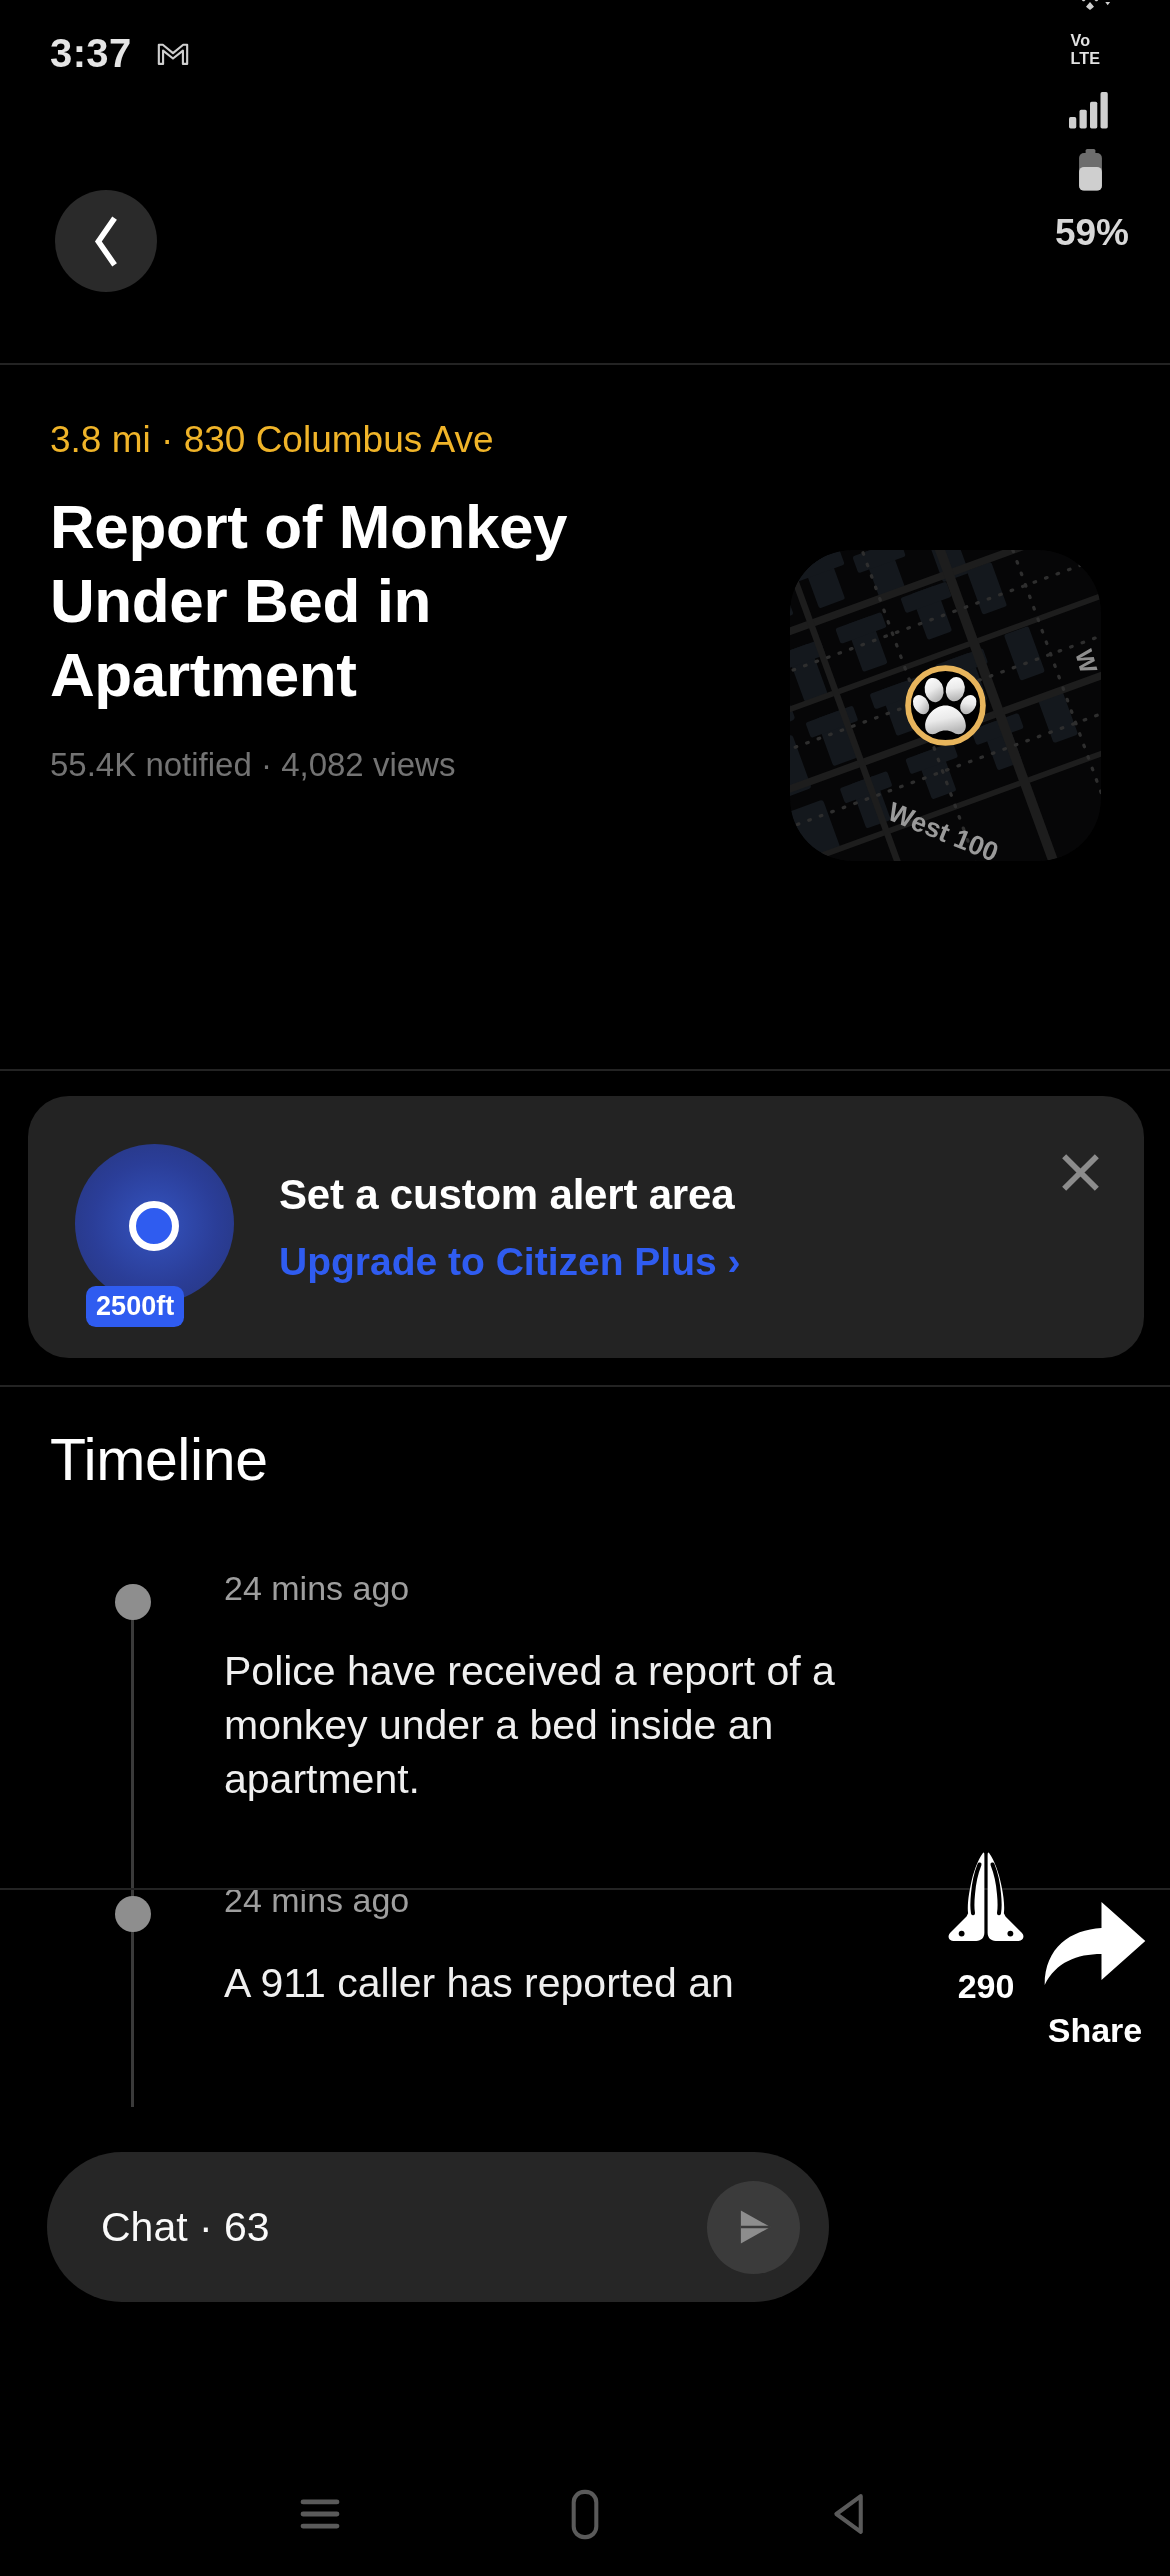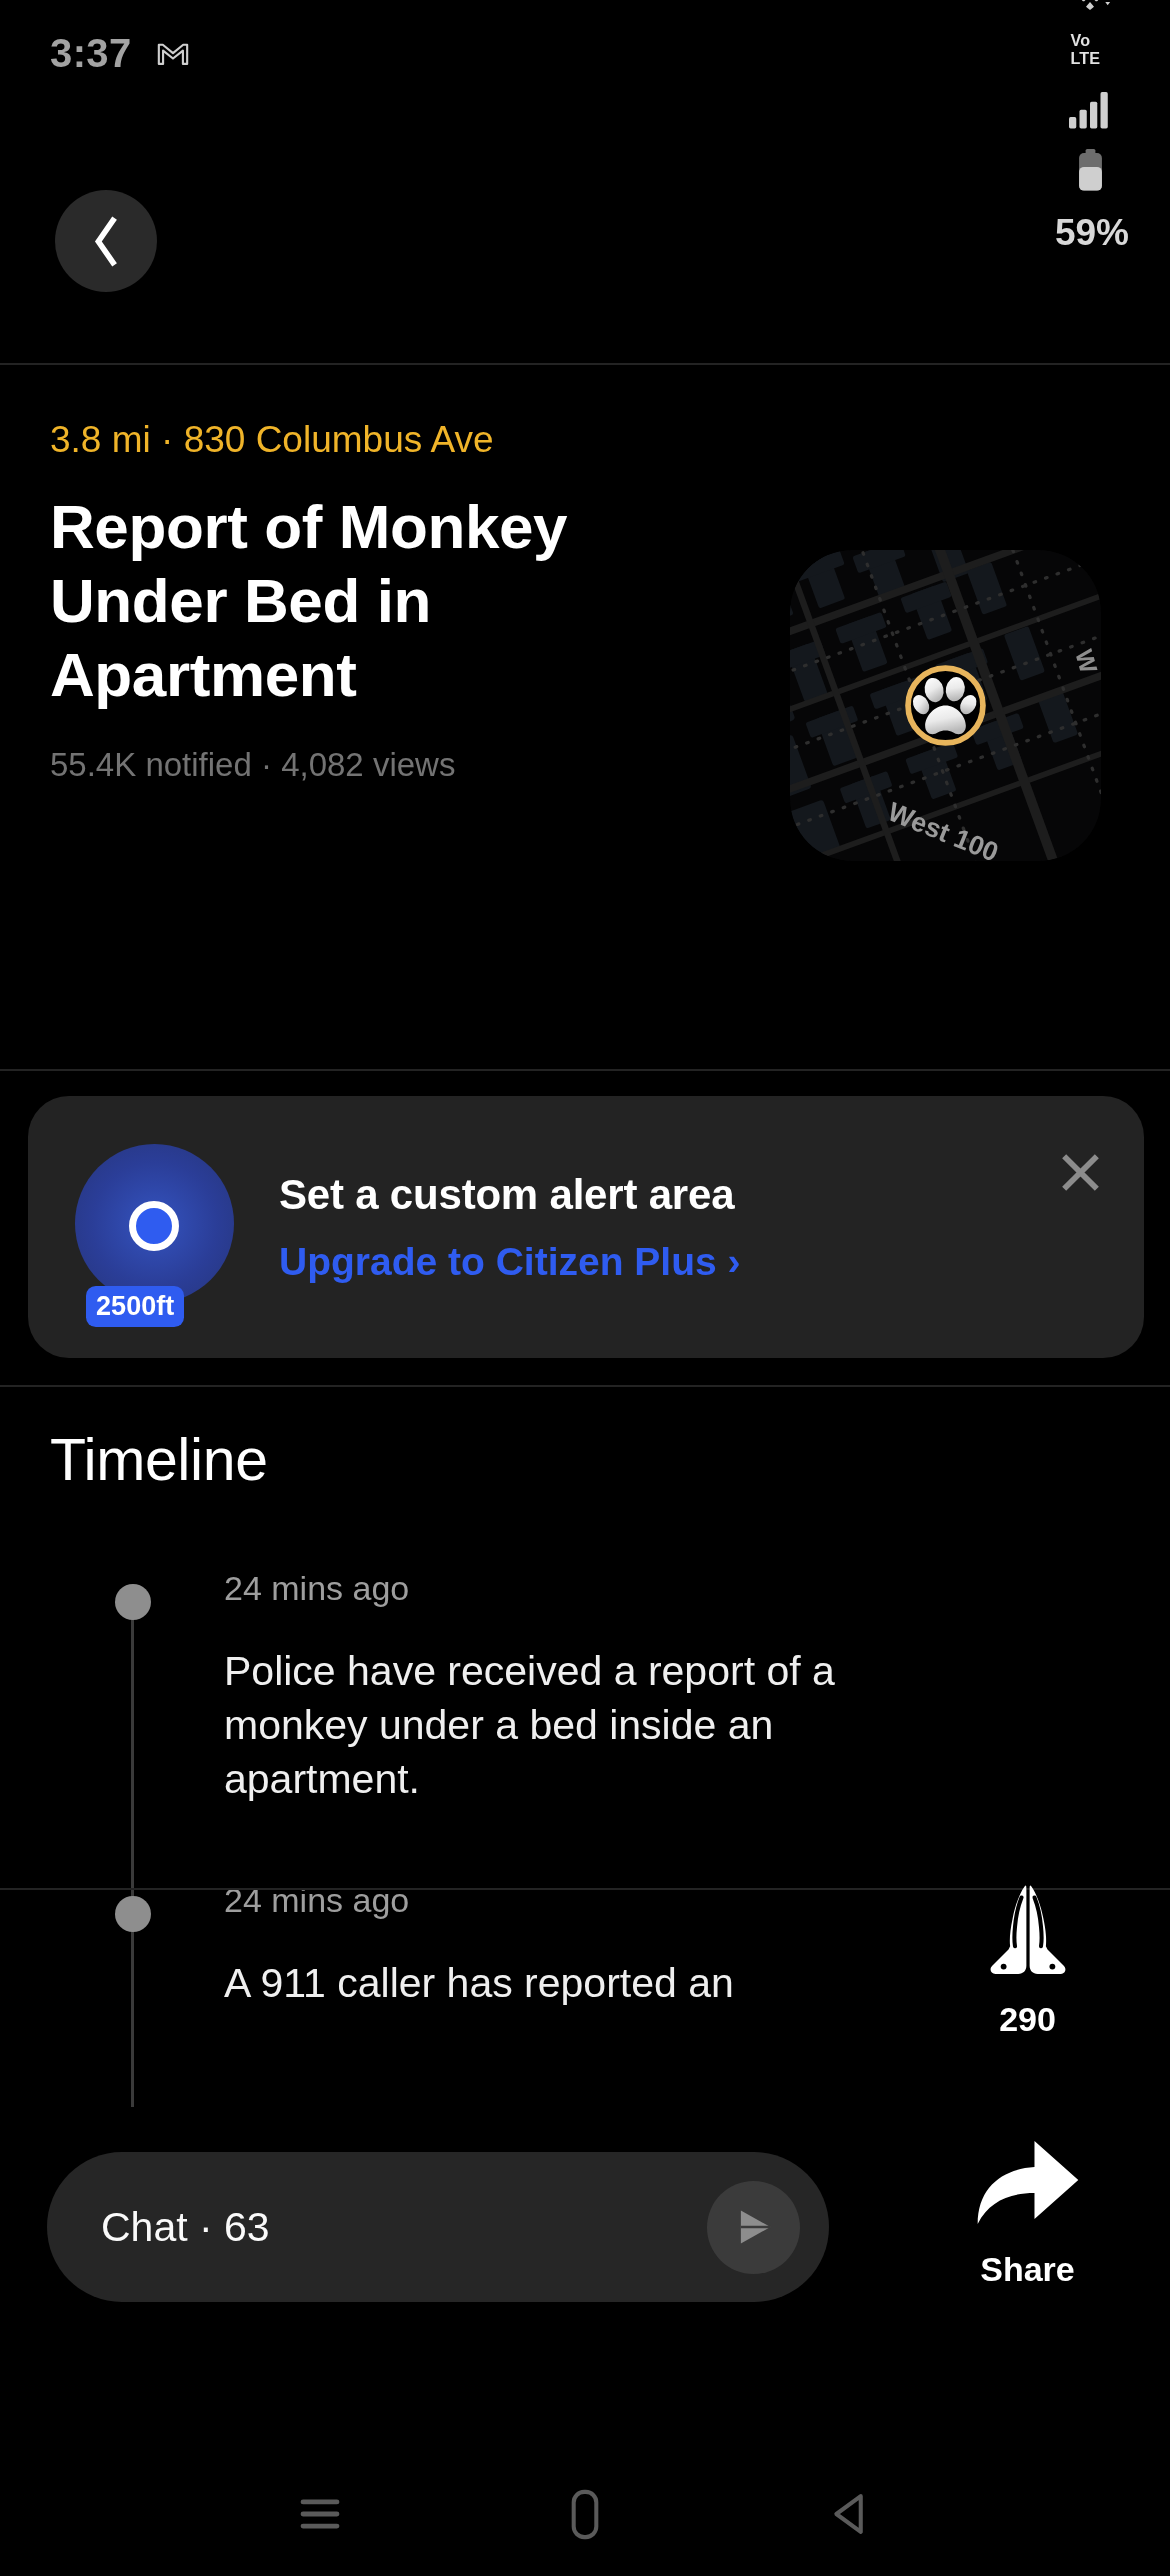--- a/index.html
+++ b/index.html
@@ -21,21 +21,21 @@
   .status-bar {
     position:absolute; top:0; left:0;
     width:1171px; height:107px;
     display:flex; align-items:center;
     justify-content:space-between;
     padding:0 42px 0 50px;
   }
   .sb-left { display:flex; align-items:center; gap:24.4px; }
   .sb-time {
     font-size:40px; font-weight:700;
-    color:#a3a3a3; letter-spacing:0.4px;
+    color:#e5e5e5; letter-spacing:0.4px;
   }
   .sb-gmail { width:34px; height:34px; display:block; }
   .sb-right { display:flex; align-items:center; gap:18px;flex-direction:column; }
   .sb-icon { display:block; }
   .sb-batt-text {
     font-size:37px; font-weight:700; color:#d8d8d8;
     margin-left:3.3px; letter-spacing:0px;
   }
 
   
@@ -162,23 +162,23 @@
     font-size:34px; color:#9e9e9e; font-weight:400;
   }
   .tl-body {
     margin-top:36px;
     font-size:41px; color:#efefef; line-height:1.32;
     width:699px; font-weight:400;
   }
 
   
   .action-rail {
-    position:absolute; right:50px; top:1878px;
+    position:absolute; right:50px; top:1800px;
     width:187px;
-    display:flex; flex-direction:column; align-items:center;
+    display:flex; flex-direction:row; align-items:center;
   }
   .action {
     display:flex; flex-direction:column; align-items:center;
     cursor:pointer;
   }
   .action + .action { margin-top:94px; }
   .action-label {
     margin-top:18px;
     font-size:34px; font-weight:700; color:#fff;
   }

